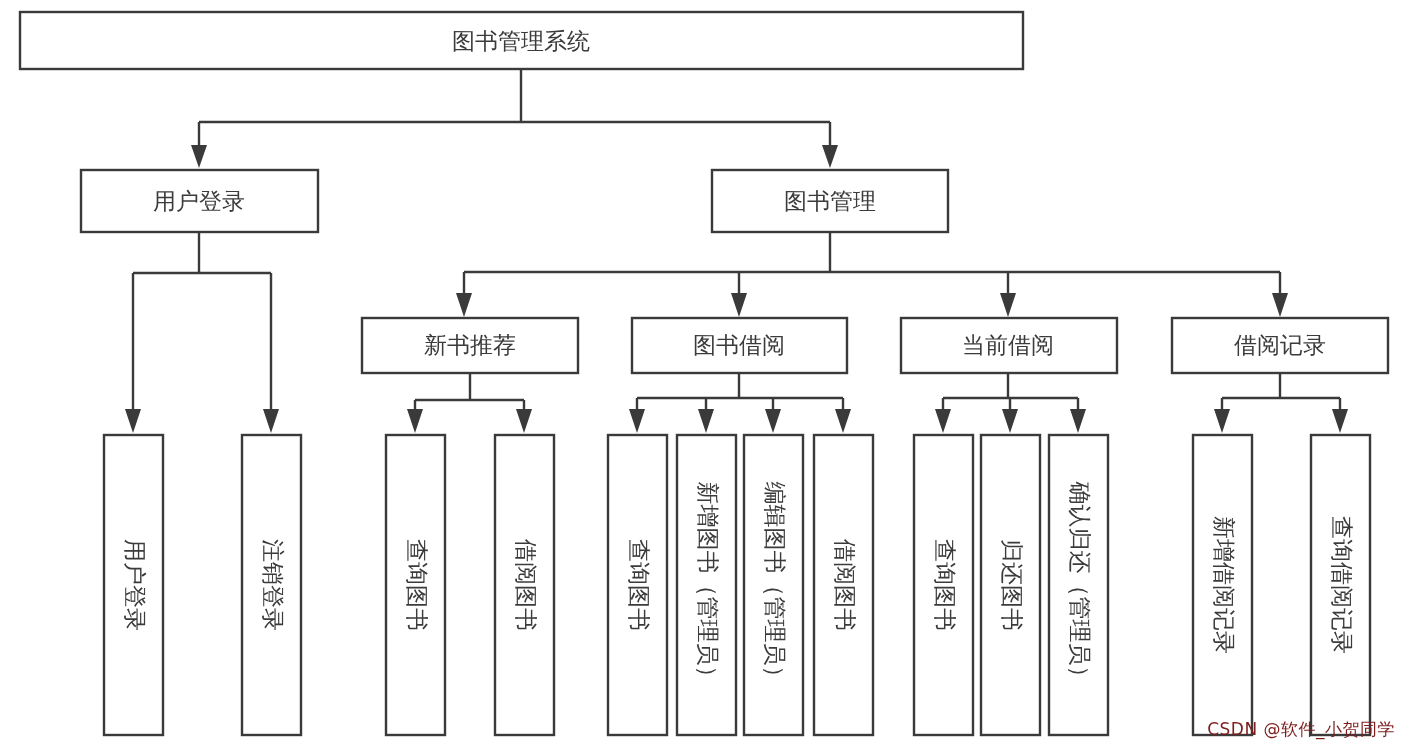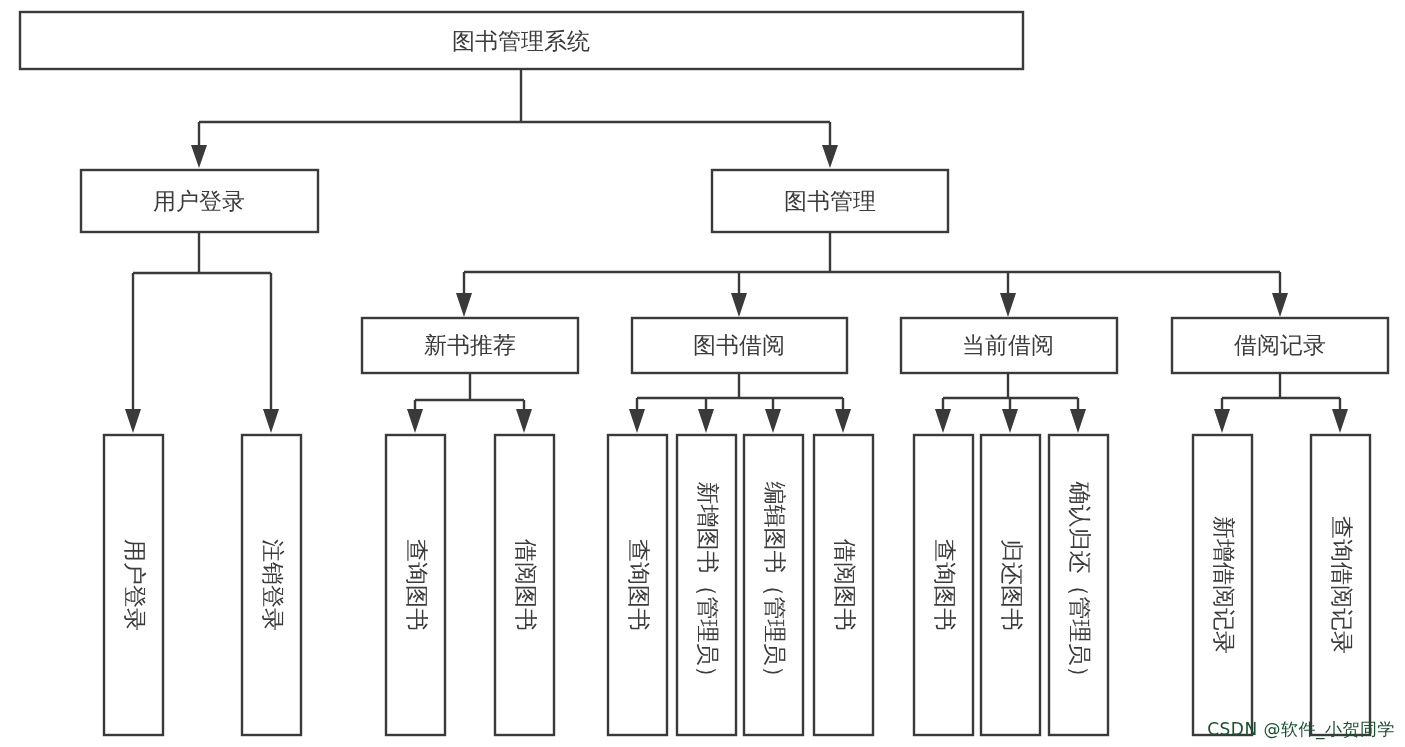--- a/index.html
+++ b/index.html
@@ -45,21 +45,21 @@
   }
   .label-v {
     font-size: 23px;
   }
   .watermark {
     position: absolute;
     right: 10px;
     bottom: 6px;
     font-family: "DejaVu Sans", "Liberation Sans", sans-serif;
     font-size: 17px;
-    color: #14532d;
+    color: #7f1d1d;
     white-space: nowrap;
     letter-spacing: 0.5px;
   }
 </style>
 </head>
 <body>
 
 <svg id="diagram" viewBox="0 0 1405 747" xmlns="http://www.w3.org/2000/svg">
 
   <g>

